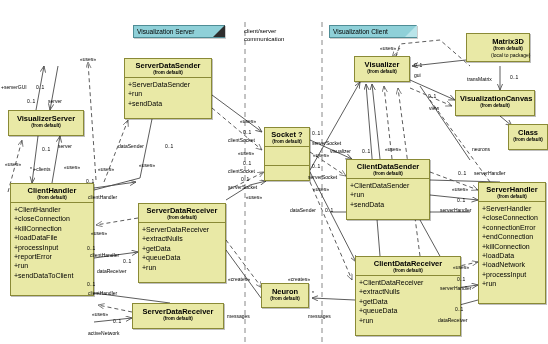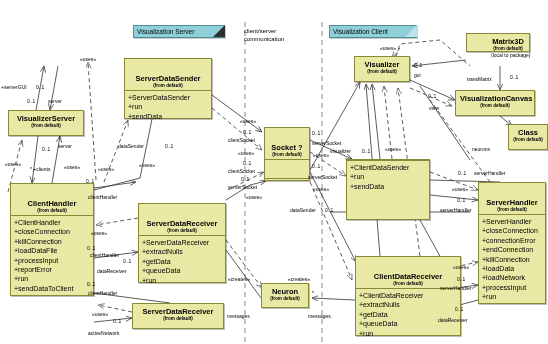--- a/index.html
+++ b/index.html
@@ -26,21 +26,21 @@
   
   .cls{
     position:absolute;
     background:#e9e9a6;
     border:1px solid #8a8a36;
     box-sizing:border-box;
     box-shadow:1px 1px 0 rgba(0,0,0,0.25);
   }
   .cls .hdr{
     text-align:center;
-    padding:15px 2px 1px 2px;
+    padding:2px 2px 1px 2px;
   }
   .cls .cname{
     font-size:7.5px;
     font-weight:bold;
     color:#000;
     line-height:9px;
     white-space:nowrap;
   }
   .cls .stereo{
     font-size:4.6px;
@@ -296,20 +296,24 @@
   </div>
 
   <div class="cls compact empty" style="left:354px;top:56px;width:56px;height:26px;">
     <div class="hdr">
       <div class="cname">Visualizer</div>
       <div class="stereo">(from default)</div>
     </div>
   </div>
 
   <div class="cls" style="left:346px;top:159px;width:84px;height:61px;">
+    <div class="hdr">
+      <div class="cname">ClientDataSender</div>
+      <div class="stereo">(from default)</div>
+    </div>
     <div class="sep"></div>
     <div class="ops">
       <div class="op">+ClientDataSender</div>
       <div class="op">+run</div>
       <div class="op">+sendData</div>
     </div>
   </div>
 
   <div class="cls" style="left:355px;top:256px;width:106px;height:80px;">
     <div class="hdr">
@@ -338,21 +342,21 @@
       <div class="op">+connectionError</div>
       <div class="op">+endConnection</div>
       <div class="op">+killConnection</div>
       <div class="op">+loadData</div>
       <div class="op">+loadNetwork</div>
       <div class="op">+processInput</div>
       <div class="op">+run</div>
     </div>
   </div>
 
-  <div class="cls compact" style="left:466px;top:33px;width:64px;height:19px;padding-left:20px;">
+  <div class="cls compact" style="left:466px;top:33px;width:64px;height:29px;padding-left:20px;">
     <div class="hdr">
       <div class="cname">Matrix3D</div>
       <div class="stereo">(from default)</div>
       <div class="note">(local to package)</div>
     </div>
   </div>
 
   <div class="cls compact empty" style="left:455px;top:90px;width:80px;height:26px;">
     <div class="hdr">
       <div class="cname">VisualizationCanvas</div>

